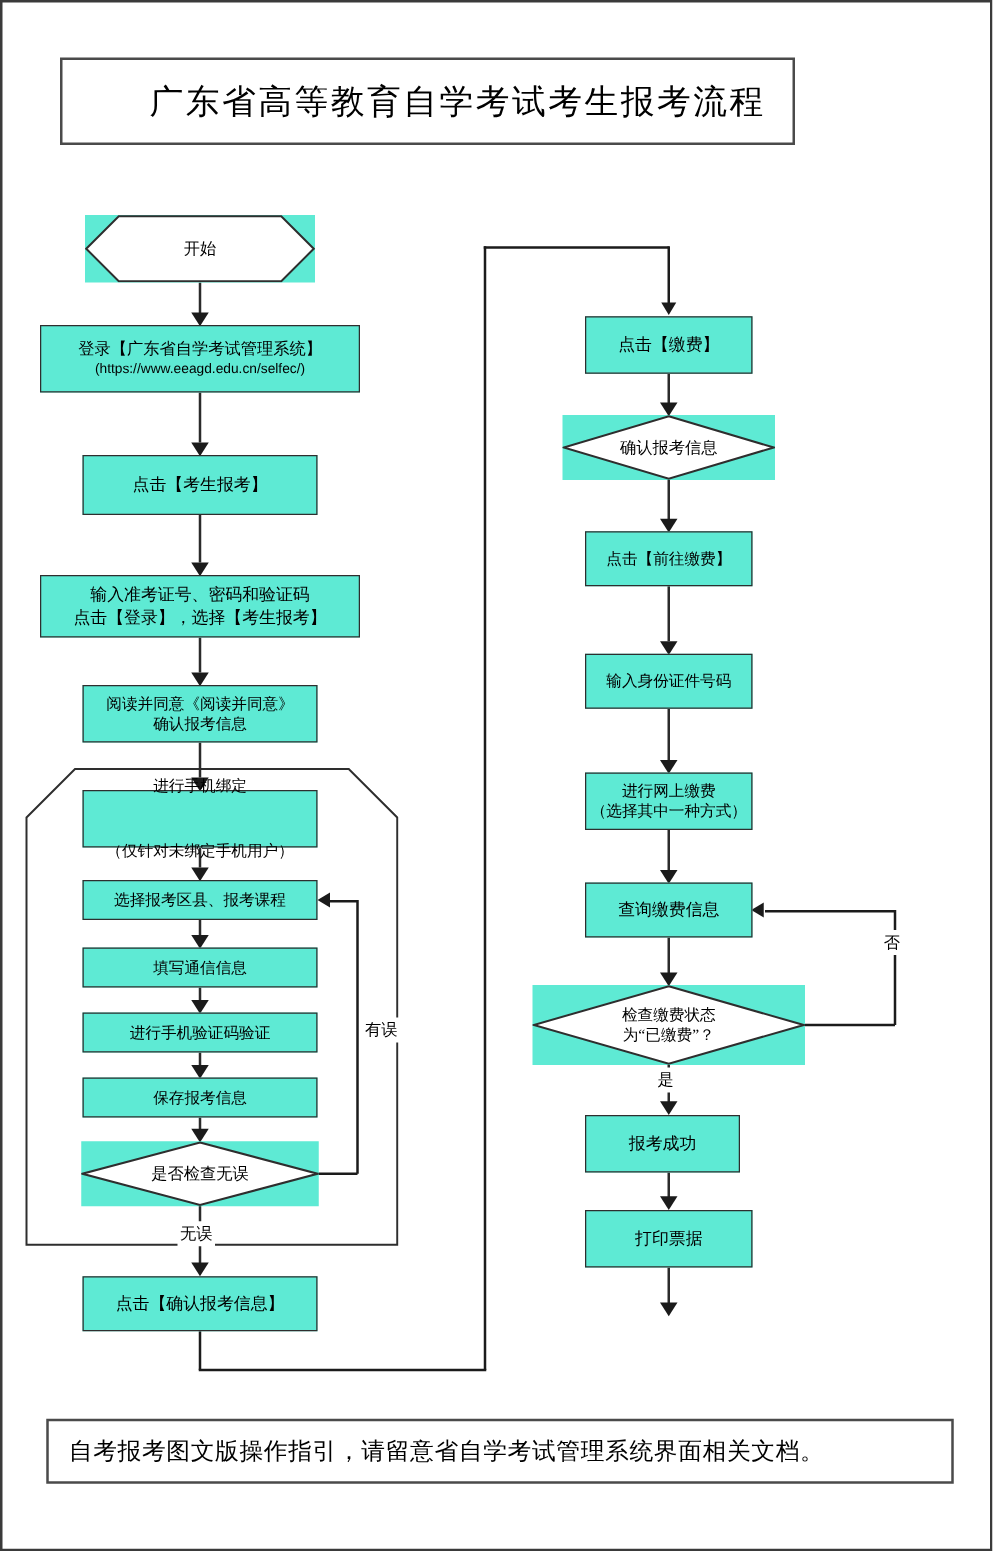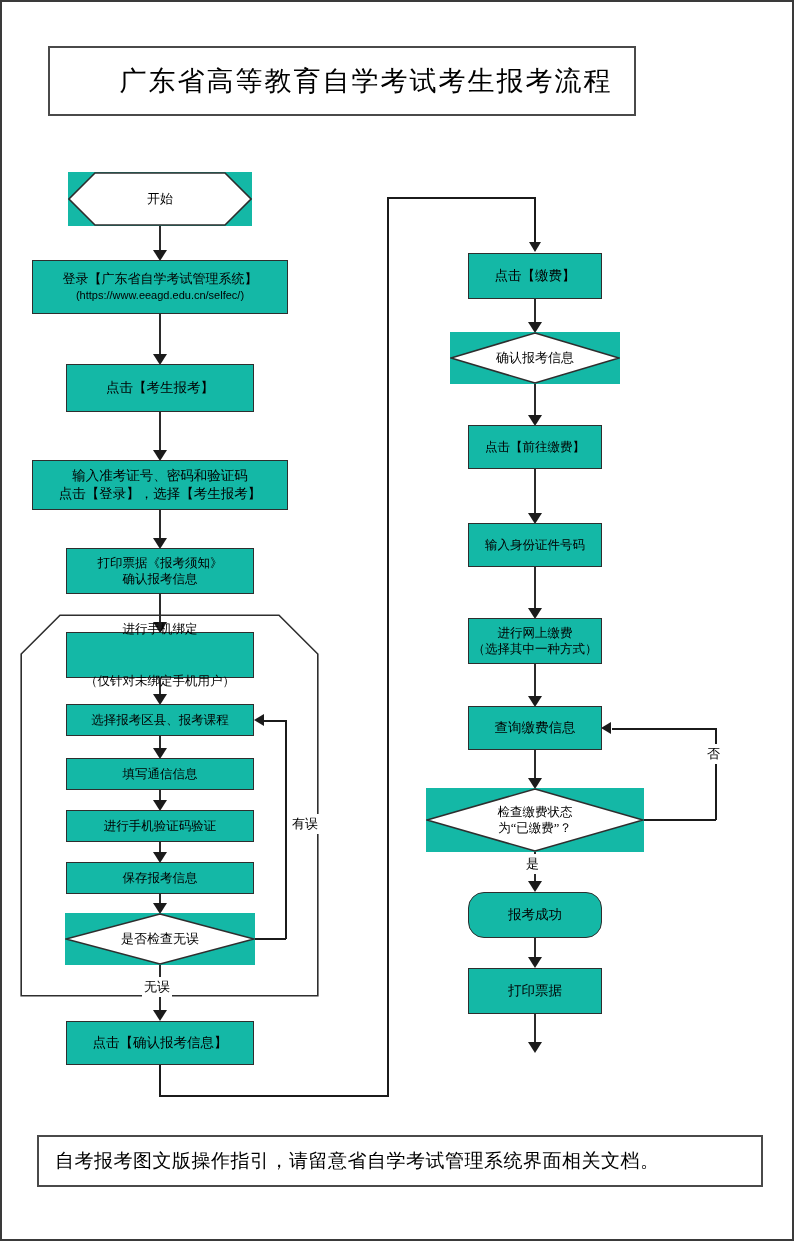--- a/index.html
+++ b/index.html
@@ -46,21 +46,21 @@
     white-space:nowrap;
   }
   
   .node{
     position:absolute;
     box-sizing:border-box;
     display:flex;
     align-items:center;
     justify-content:center;
     text-align:center;
-    background:#14b8a6;
+    background:#5eead4;
     z-index:3;
   }
   .node .lbl{
     display:block;
     line-height:1.3;
     white-space:pre-line;
   }
   .proc{
     border:1.6px solid #2e2e2e;
     font-size:13.5px;
@@ -155,21 +155,21 @@
   <div class="node proc" style="left:64px; top:362px; width:188px; height:48px;">
     <span class="lbl">点击【考生报考】</span>
   </div>
 
   <div class="node proc" style="left:30px; top:458px; width:256px; height:50px; flex-direction:column;">
     <span class="lbl">输入准考证号、密码和验证码</span>
     <span class="lbl">点击【登录】，选择【考生报考】</span>
   </div>
 
   <div class="node proc" style="left:64px; top:546px; width:188px; height:46px; flex-direction:column;">
-    <span class="lbl proc-sm">打印票据《报考须知》</span>
+    <span class="lbl proc-sm">阅读并同意《阅读并同意》</span>
     <span class="lbl proc-sm">确认报考信息</span>
   </div>
 
   <div class="node proc" style="left:64px; top:630px; width:188px; height:46px; flex-direction:column;gap:36px;">
     <span class="lbl proc-sm">进行手机绑定</span>
     <span class="lbl proc-sm">（仅针对未绑定手机用户）</span>
   </div>
 
   <div class="node proc" style="left:64px; top:702px; width:188px; height:32px;">
     <span class="lbl proc-sm">选择报考区县、报考课程</span>
@@ -227,21 +227,21 @@
   </div>
 
   <div class="node diam" style="left:424px; top:786px; width:218px; height:64px; flex-direction:column;">
     <svg width="218" height="64" viewBox="0 0 218 64">
       <polygon points="109,1 217,32 109,63 1,32" fill="#ffffff" stroke="#2e2e2e" stroke-width="1.6"></polygon>
     </svg>
     <span class="lbl proc-sm">检查缴费状态</span>
     <span class="lbl proc-sm">为“已缴费”？</span>
   </div>
 
-  <div class="node proc" style="left:466px; top:890px; width:134px; height:46px;border-radius:16px;">
+  <div class="node proc" style="left:466px; top:890px; width:124px; height:46px;">
     <span class="lbl">报考成功</span>
   </div>
 
   <div class="node proc" style="left:466px; top:966px; width:134px; height:46px;">
     <span class="lbl">打印票据</span>
   </div>
 
 
   <div class="ln lnv lnv-th" style="left:157px; top:224px; height:26px;"></div>
   <div class="ar ar-d-th" style="left:151px; top:248px;"></div>

